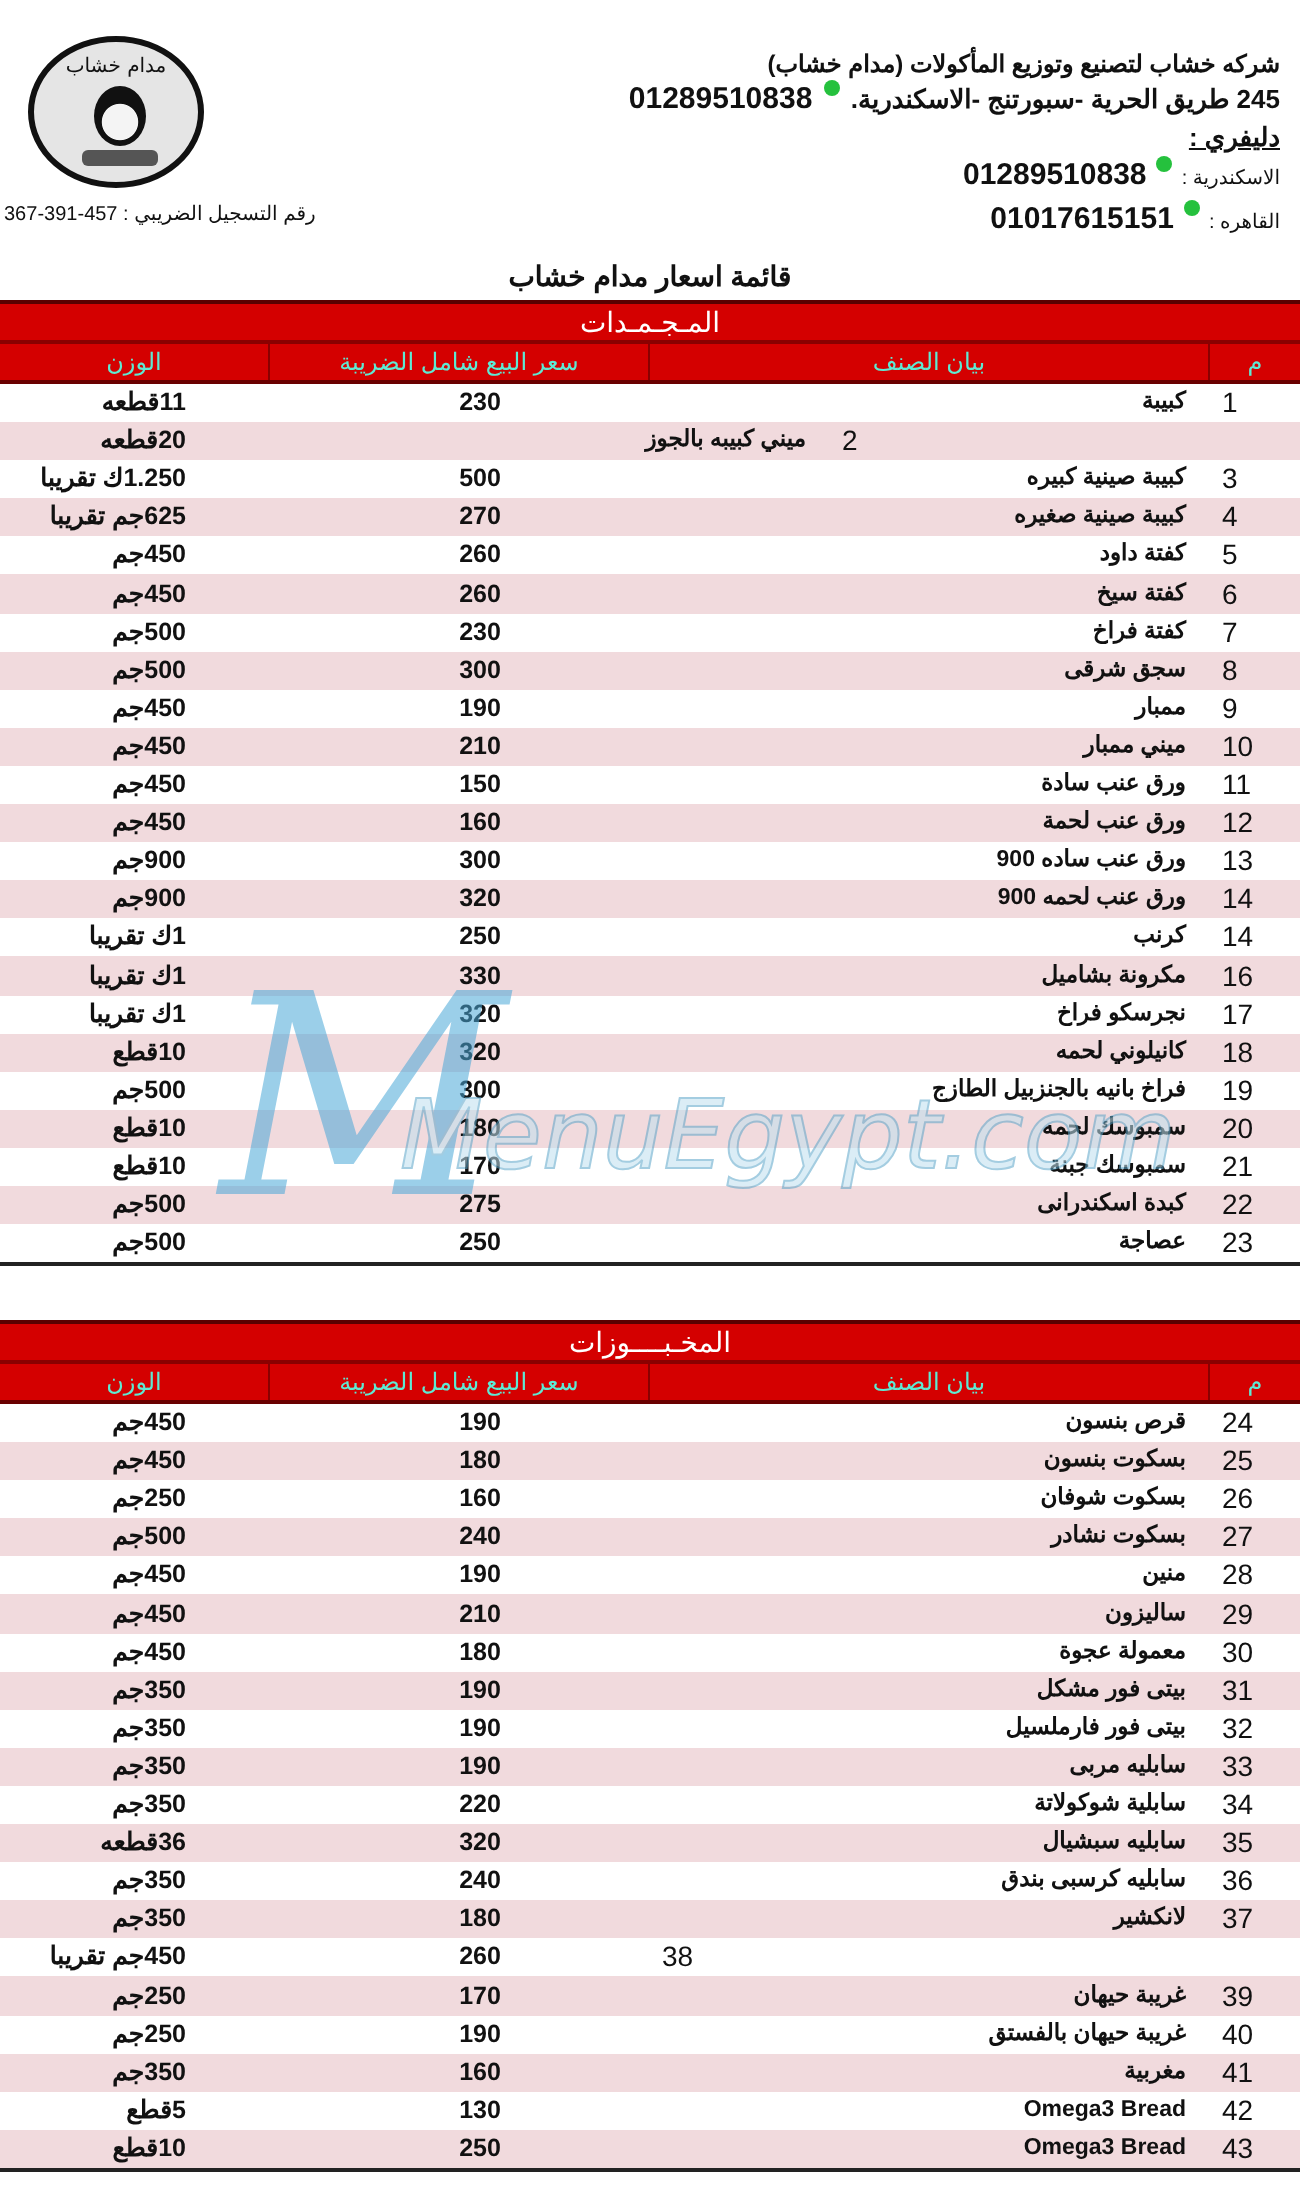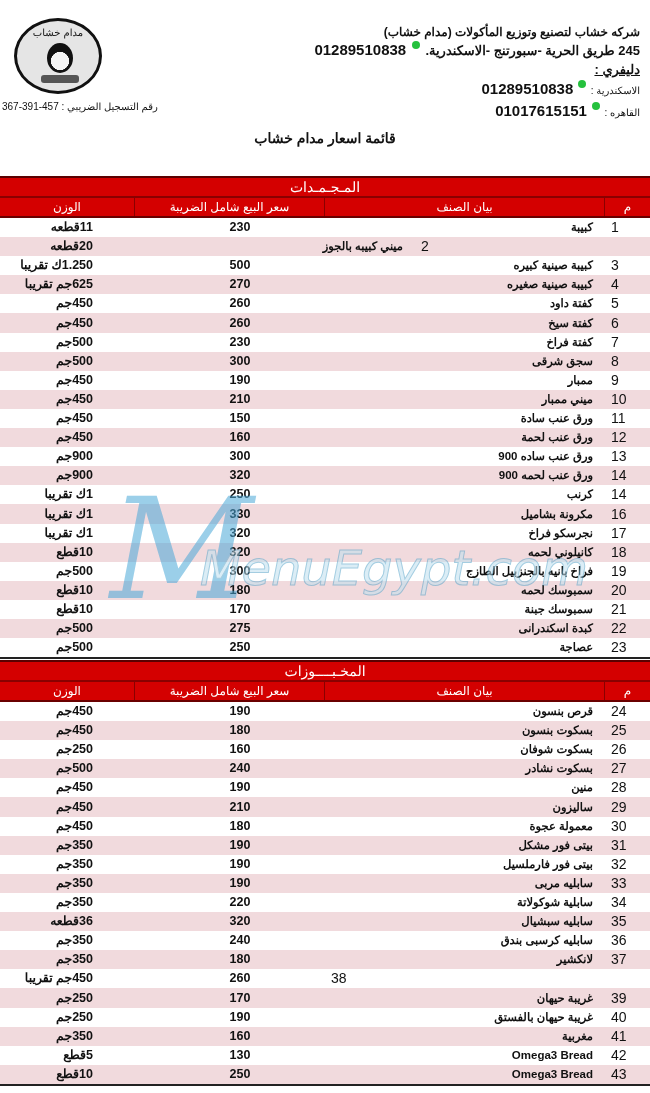--- a/index.html
+++ b/index.html
@@ -20,21 +20,21 @@
   .company .line2 .phone { font-size: 15px; }
   .company .delivery { font-size: 13px; font-weight: bold; text-decoration: underline; line-height: 18px; }
   .branch { font-size: 10px; line-height: 20px; }
   .branch .num { font-size: 15px; font-weight: bold; }
   .wa { display: inline-block; width: 8px; height: 8px; border-radius: 50%; background: #25c13d; margin: 0 2px; vertical-align: 6px; }
 
   .page-title { position: absolute; top: 130px; left: 0; width: 650px; text-align: center; font-size: 14px; font-weight: bold; direction: rtl; }
 
   .section { position: absolute; left: 0; width: 650px; }
   .sec-title { height: 22px; background: #d40000; border-top: 2px solid #5a0000; border-bottom: 2px solid #8a0000; color: #fff; text-align: center; font-size: 14px; line-height: 18px; direction: rtl; }
-  .col-head { display: flex; height: 20px; background: #d40000; color: #ffffff; font-size: 12px; line-height: 19px; border-bottom: 2px solid #6a0000; direction: ltr; }
+  .col-head { display: flex; height: 20px; background: #d40000; color: #5eead4; font-size: 12px; line-height: 19px; border-bottom: 2px solid #6a0000; direction: ltr; }
   .col-head div { text-align: center; border-right: 1px solid #8a0000; }
   .c-weight { width: 135px; }
   .c-price { width: 190px; }
   .c-name { width: 280px; }
   .c-num { width: 45px; border-right: none !important; }
 
   .row { display: flex; height: 19.1px; font-size: 12.5px; font-weight: bold; line-height: 19px; align-items: flex-end; }
   .row:nth-child(even) { background: #f1dadd; }
   .row:nth-child(odd) { background: #ffffff; }
   .row .c-weight { text-align: right; padding-right: 42px; direction: rtl; text-align: left; }
@@ -77,21 +77,21 @@
     <div class="branch">
       <span>القاهره :</span>
       <span class="wa"></span>
       <span class="num">01017615151</span>
     </div>
   </div>
 </div>
 
 <div class="page-title">قائمة اسعار مدام خشاب</div>
 
-<div class="section" style="top:176px;">
+<div class="section" style="top:150px;">
   <div class="sec-title">المـجـمـدات</div>
   <div class="col-head">
     <div class="c-weight">الوزن</div>
     <div class="c-price">سعر البيع شامل الضريبة</div>
     <div class="c-name">بيان الصنف</div>
     <div class="c-num">م</div>
   </div>
   <div class="rows" id="rows-0">
       <div class="row">
         <div class="c-weight"><span>11قطعه</span></div>

